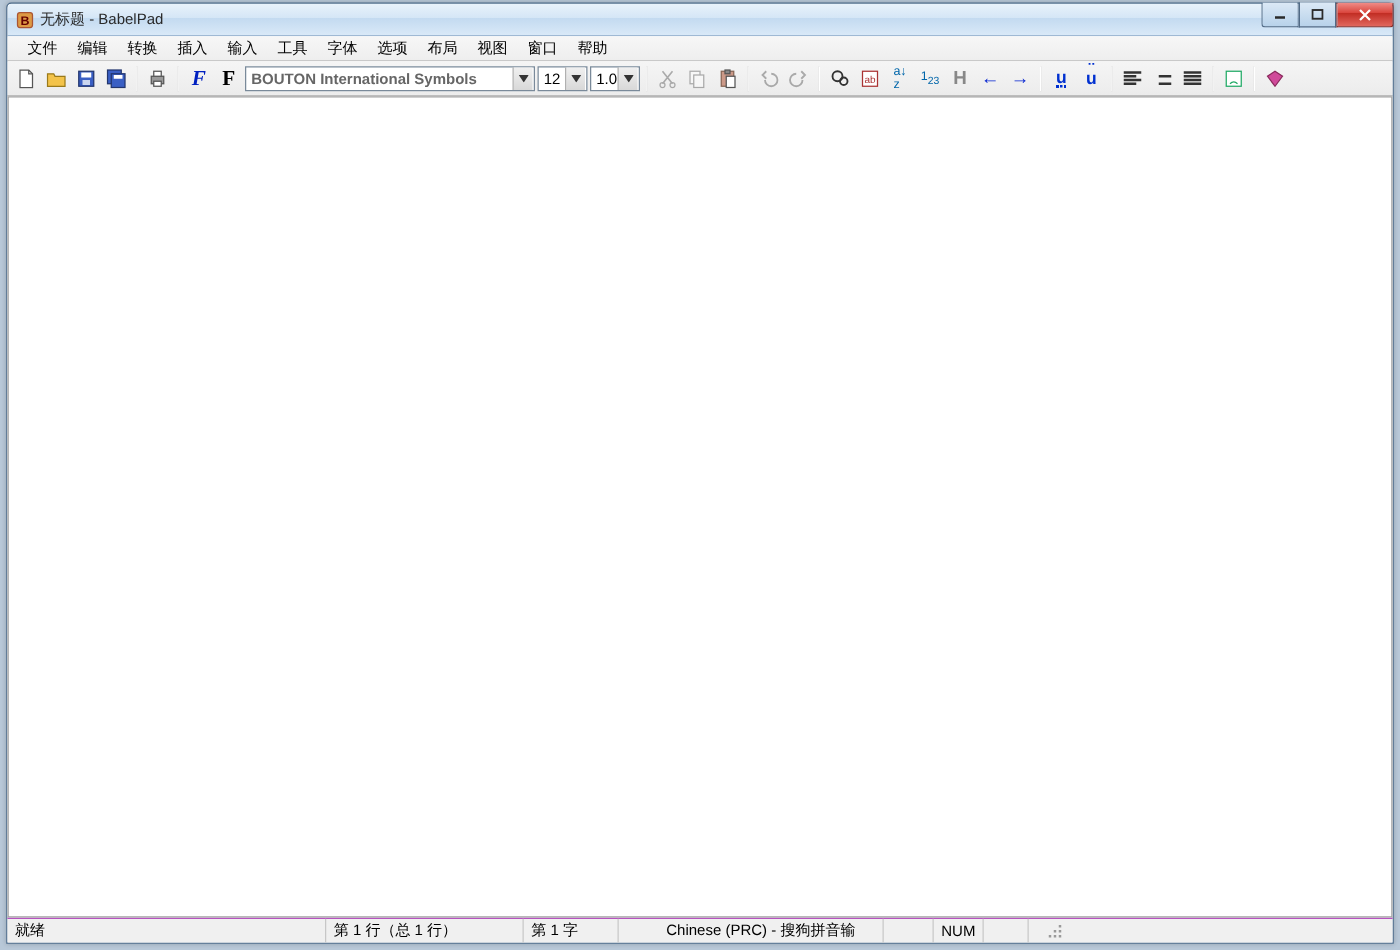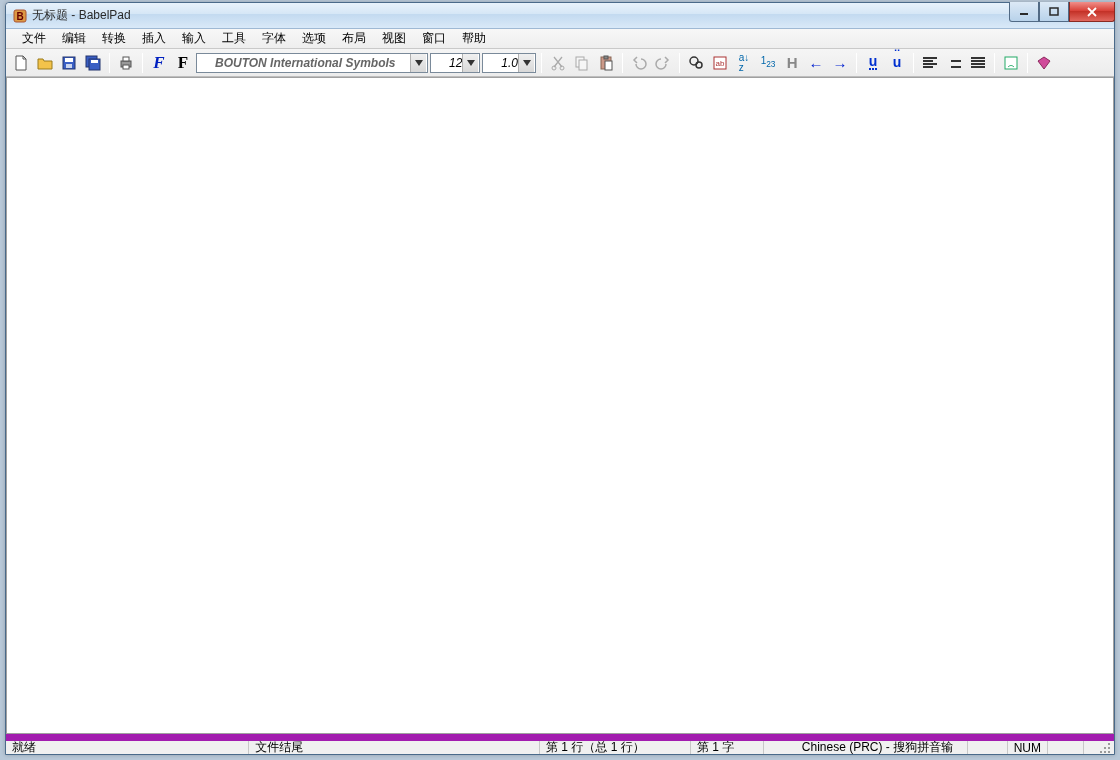--- a/index.html
+++ b/index.html
@@ -102,24 +102,23 @@
     display:flex;align-items:center;justify-content:center;
     border: 1px solid transparent;
     border-radius:2px;
   }
   .tb-btn.disabled { opacity:.45; }
   .font-combo {
     height: 20px;
     border: 1px solid #7a8a9a;
     background: #fff;
     display:flex;align-items:center;
-    padding: 0 1px 0 18px;
+    padding: 0 1px 0 4px;
     font-size: 12px;
     min-width: 232px;
-    font-style: italic;
   }
   .font-combo.small { min-width: 40px; justify-content: flex-end; }
   .font-combo .combo-text { flex:1; white-space:nowrap; overflow:hidden; color:#666; font-weight:bold;}
   .font-combo .combo-text.black { color:#000; font-weight:normal;}
   .combo-arrow {
     width:16px;height:18px;
     background:linear-gradient(#f0f0f0,#d8d8d8);
     border-left:1px solid #b0b0b0;
     display:flex;align-items:center;justify-content:center;
   }
@@ -139,21 +138,21 @@
     right:0; top:0; bottom:0; width:16px;
     background:#f0f0f0;
     border-left:1px solid #dcdcdc;
     display:none;
   }
 
   
   .statusbar {
     height: 20px;
     background: #f0f0f0;
-    border-top: 7px solid #a21caf;
+    border-top: 1px solid #a21caf;
     display: flex;
     align-items: stretch;
     font-size: 12px;
   }
   .status-cell {
     border-right: 1px solid #c7c7c7;
     padding: 2px 6px;
     display:flex;align-items:center;
     white-space:nowrap;
   }
@@ -421,21 +420,20 @@
       <svg viewBox="0 0 16 16">
           <path d="M8 2l6 4-6 8-6-8z" fill="#d04a9a" stroke="#8a2a5c"></path>
         </svg>
     </div>
   </div>
 
   <div class="editor"></div>
 
   <div class="statusbar">
     <div class="status-cell">就绪</div>
-    <div class="status-cell flex" style="flex-basis:305px">文件结尾</div>
     <div class="status-cell line">第 1 行（总 1 行）</div>
     <div class="status-cell char">第 1 字</div>
     <div class="status-cell ime">Chinese (PRC) - 搜狗拼音输</div>
     <div class="status-cell blank"></div>
     <div class="status-cell num">NUM</div>
     <div class="status-cell blank" style="flex:0 0 36px"></div>
     <div class="status-cell grip">
       <svg width="14" height="14" viewBox="0 0 14 14">
         <g fill="#9a9a9a">
             <rect x="10" y="2" width="2" height="2"></rect>

